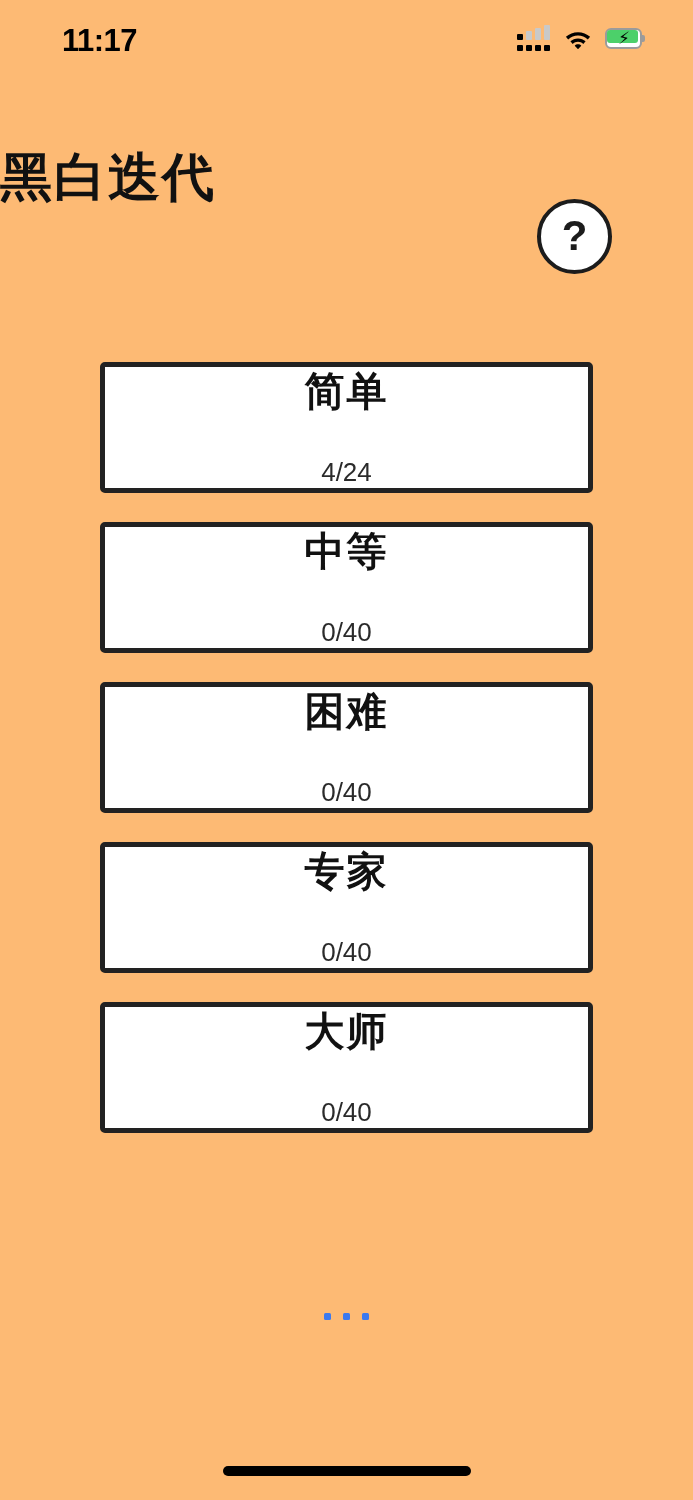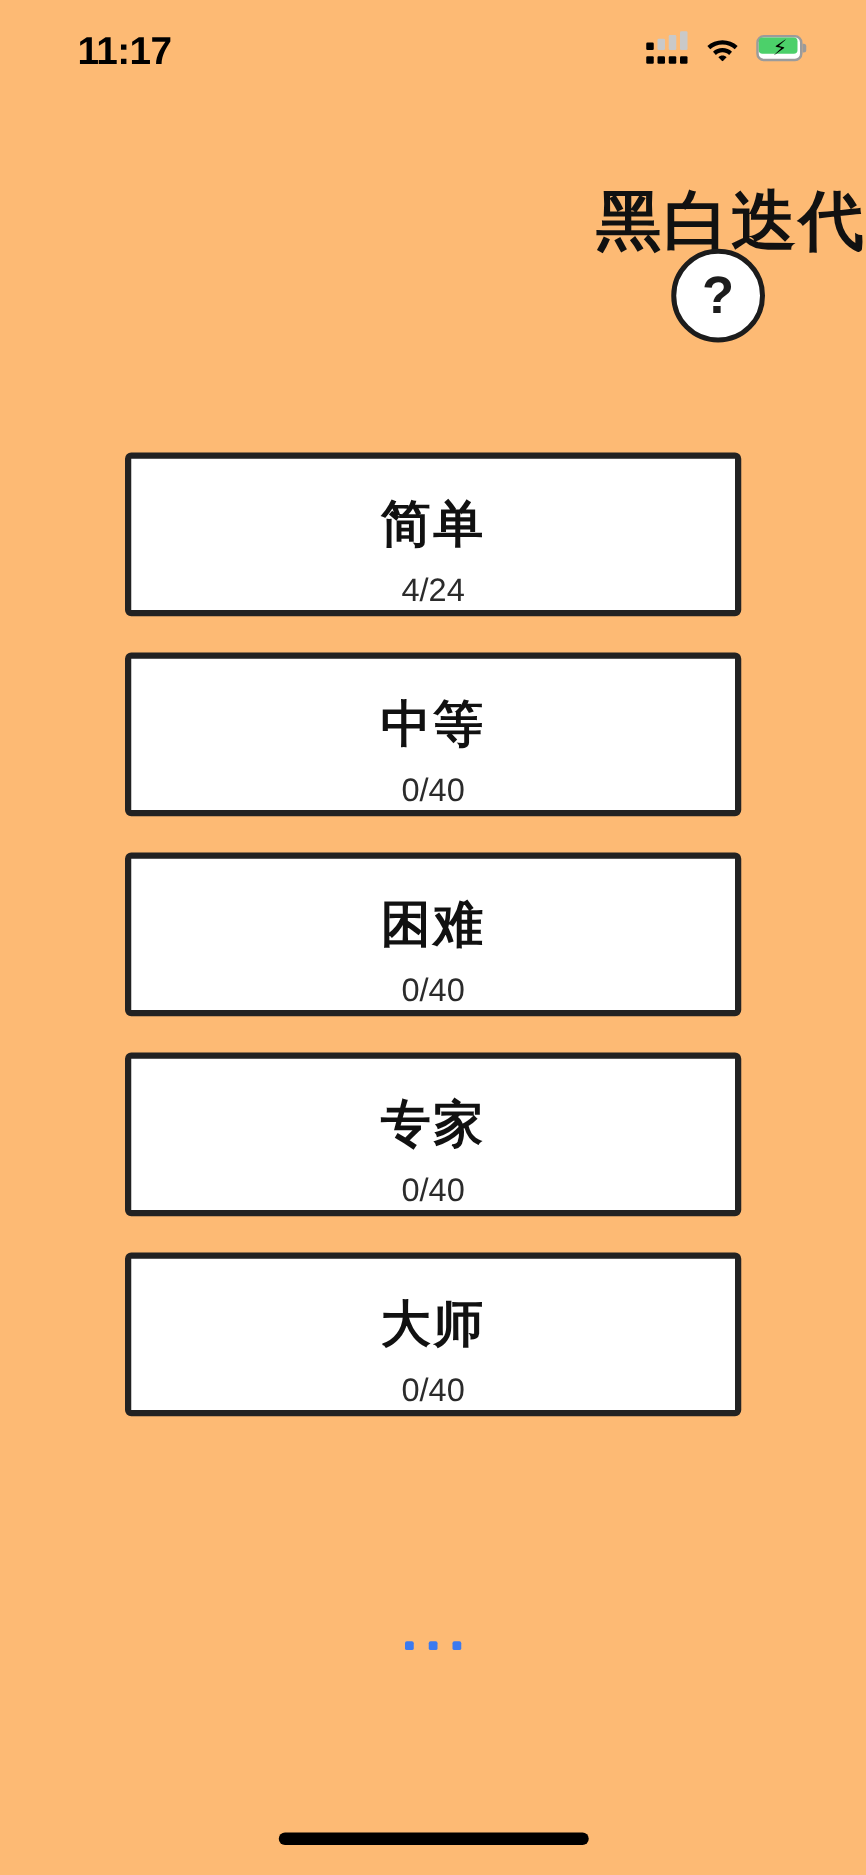--- a/index.html
+++ b/index.html
@@ -52,41 +52,41 @@
     background:#9b9b9b; border-radius:0 2px 2px 0;
   }
   .battery .bolt {
     position:absolute; left:13px; top:1px; font-size:17px; line-height:19px;
     color:#000; font-weight:700;
   }
 
   
   .title {
     position:absolute; left:0; top:146px; width:693px;
-    text-align:right; font-size:52px; font-weight:700; color:#111;
+    text-align:left; font-size:52px; font-weight:700; color:#111;
     letter-spacing:2px; line-height:62px;
   }
   .help-button {
     position:absolute; left:537px; top:199px;
     width:75px; height:75px; border-radius:50%;
     border:4px solid #1c1c1c; background:#fff;
     display:flex; align-items:center; justify-content:center;
     cursor:pointer;
   }
   .help-button .qm {
     font-size:42px; font-weight:700; color:#1c1c1c;
     line-height:44px; margin-top:-2px;
   }
 
   
   .levels { position:absolute; left:100px; top:362px; width:493px; }
   .level-btn {
     width:493px; height:131px; margin-bottom:29px;
     border:5px solid #222222; border-radius:5px; background:#ffffff;
-    display:flex; flex-direction:column; align-items:center; justify-content:flex-end;
+    display:flex; flex-direction:column; align-items:center; justify-content:space-between;
     cursor:pointer;
   }
   .level-btn .lname {
     font-size:40px; font-weight:700; color:#111;
     letter-spacing:2px; line-height:48px;
   }
   .level-btn .lprog {
     font-size:26px; font-weight:400; color:#2b2b2b;
     line-height:32px; margin-top:12px;
   }

